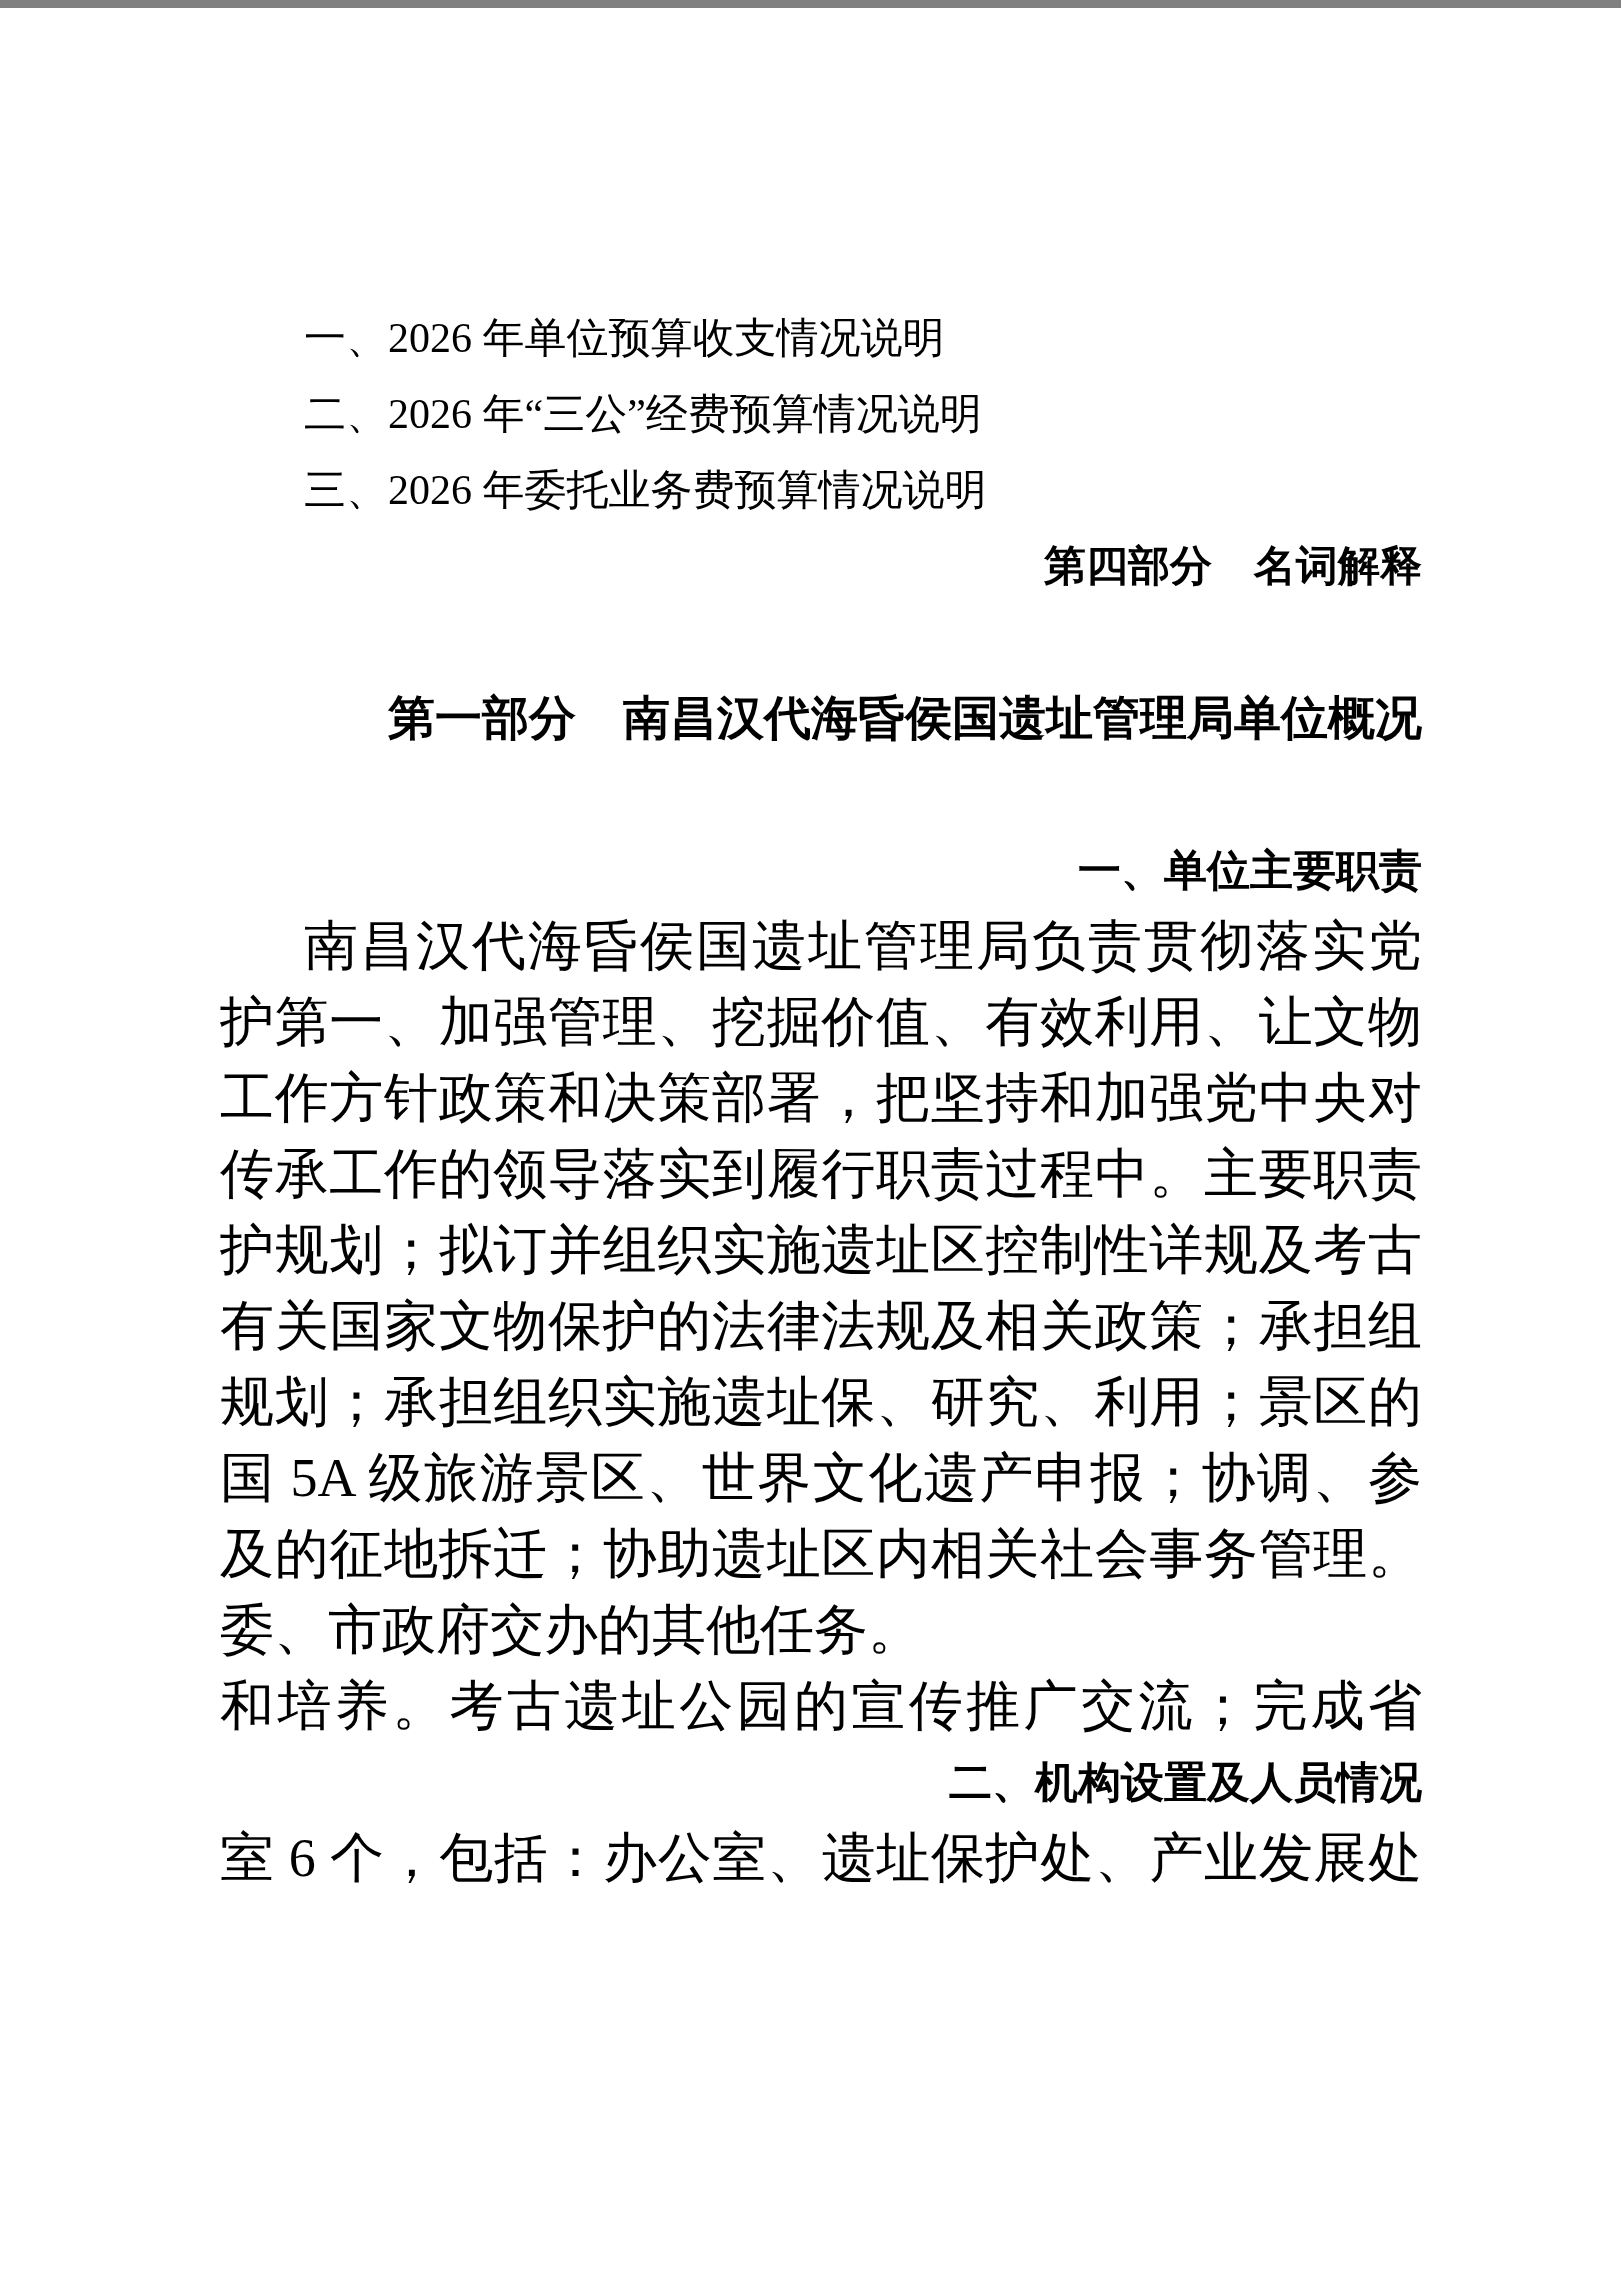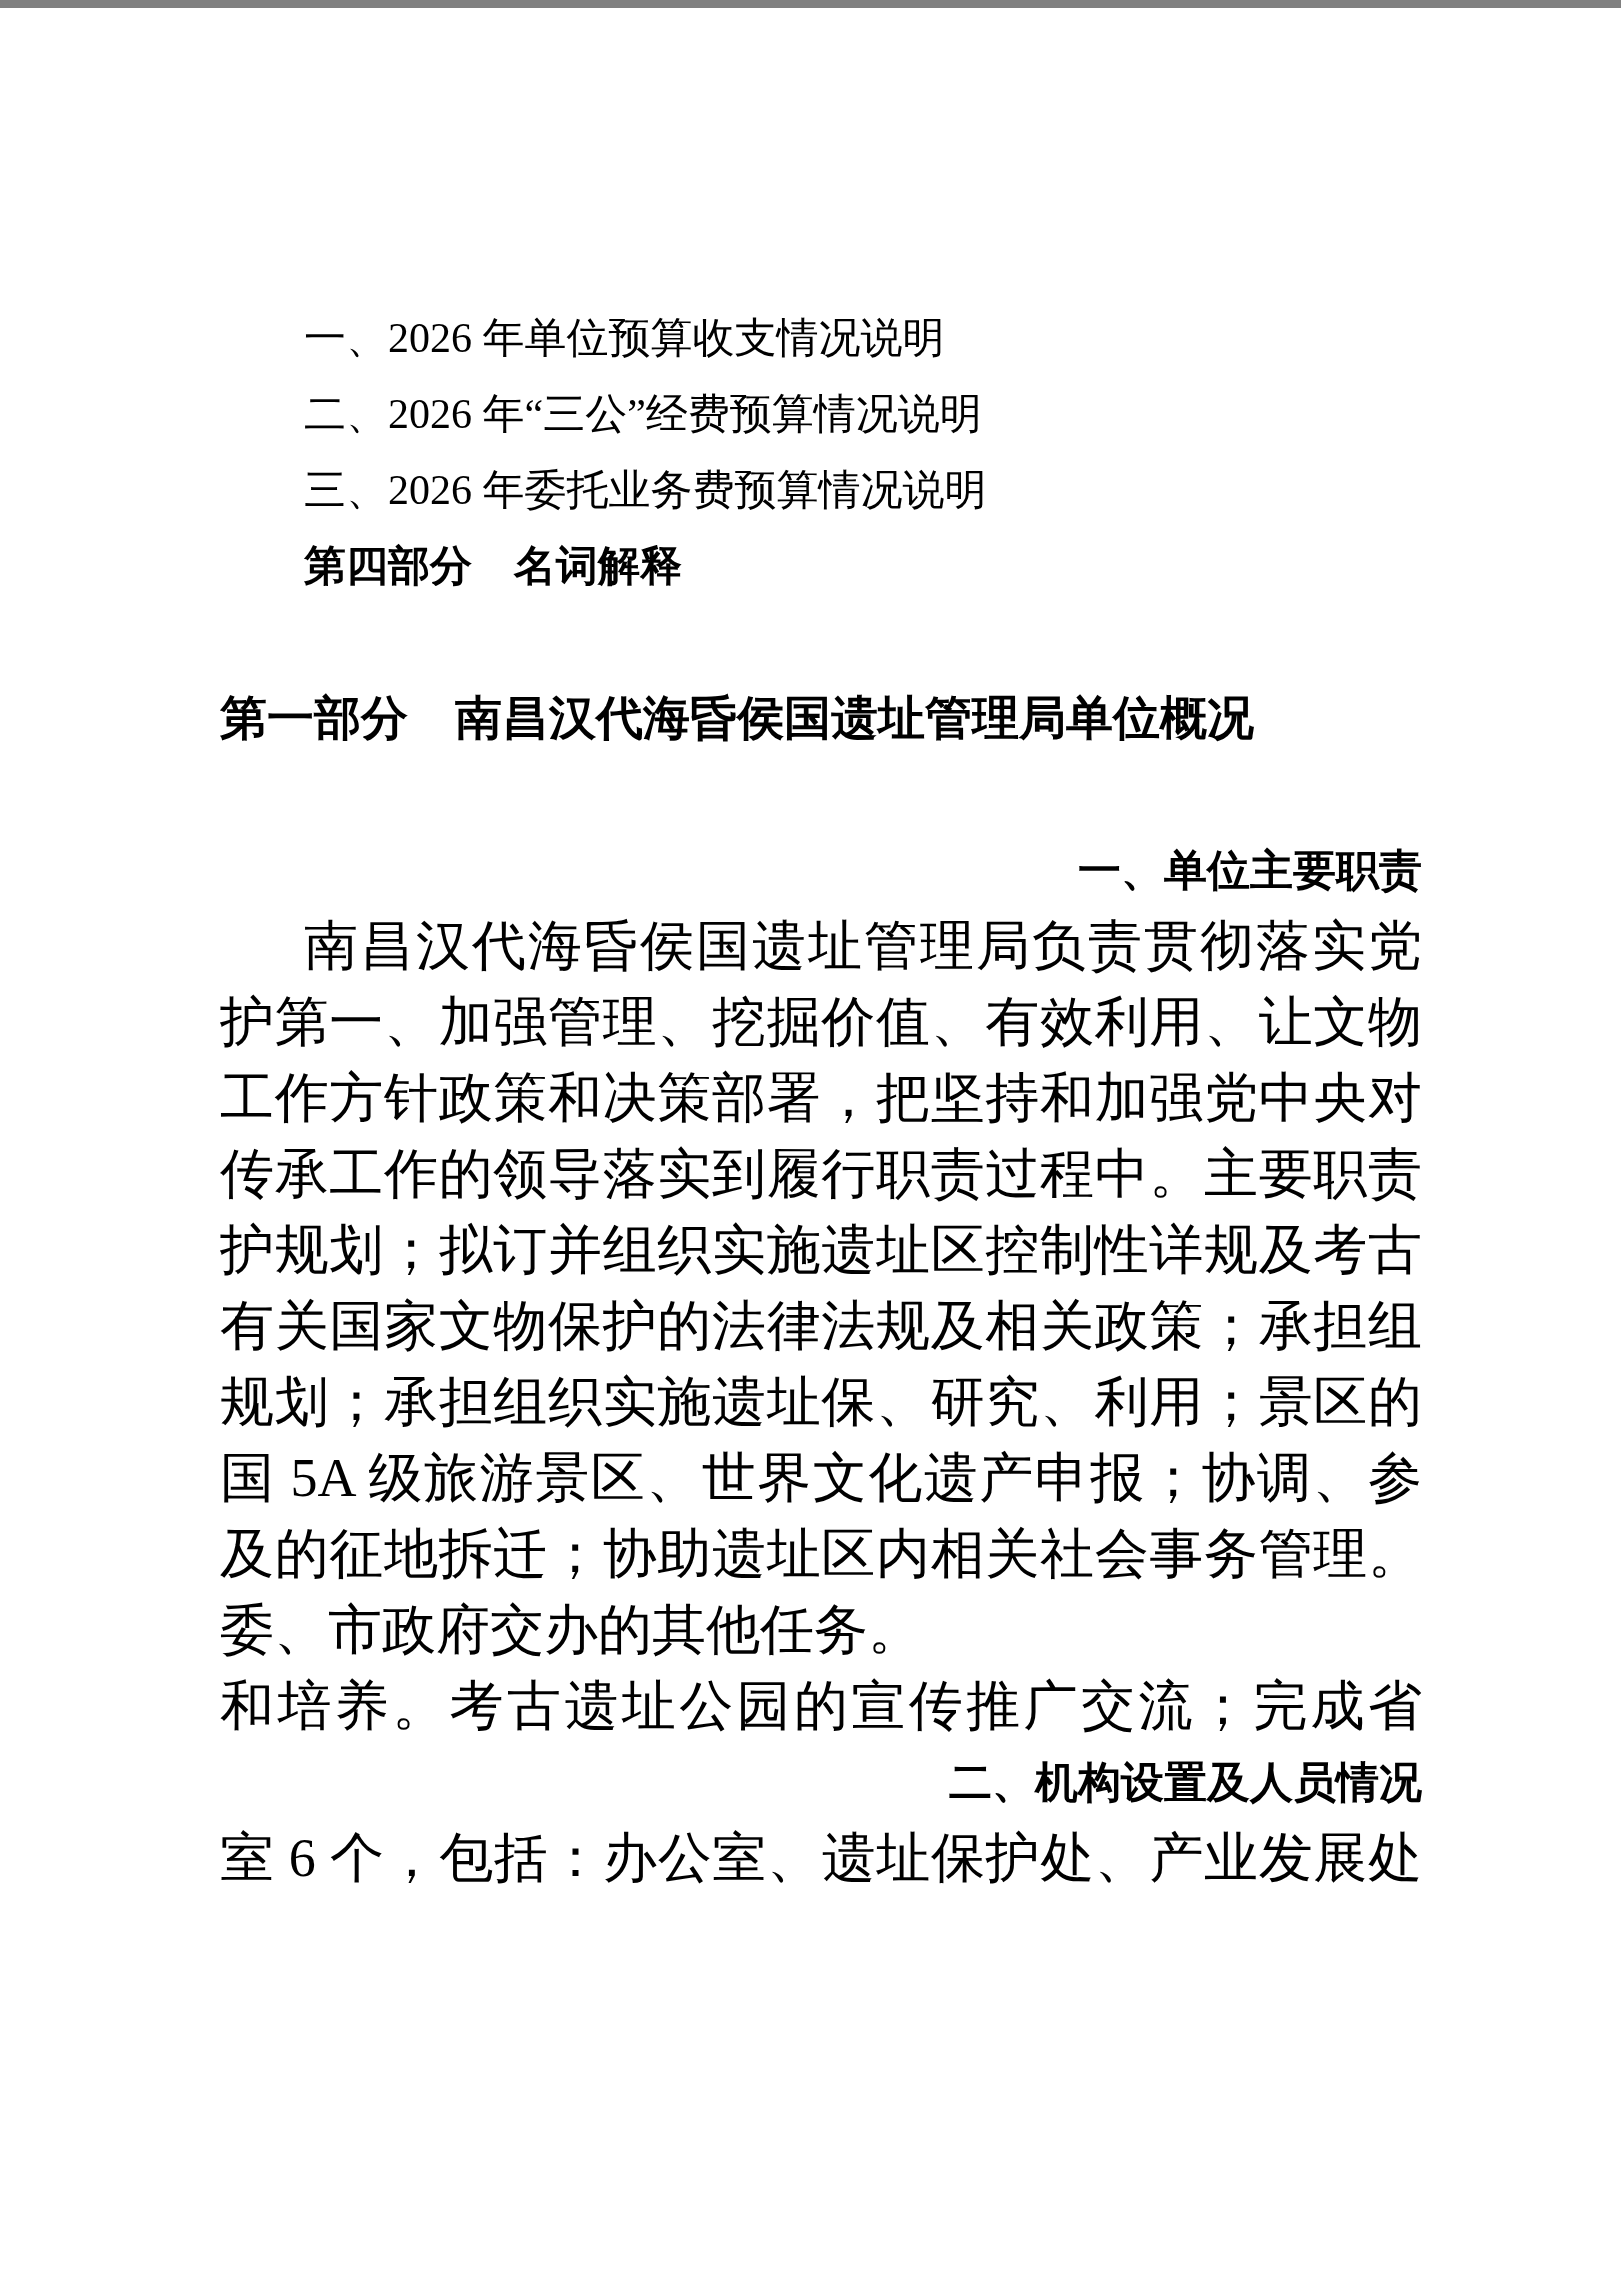--- a/index.html
+++ b/index.html
@@ -34,27 +34,28 @@
     text-indent: 84px;
     white-space: nowrap;
   }
   
   .part4 {
     font-family: "Liberation Serif", "DejaVu Serif", serif;
     font-size: 42px;
     font-weight: bold;
     text-indent: 84px;
     white-space: nowrap;
+    text-align: right;
   }
   
   .title {
     font-family: "Liberation Serif", "DejaVu Serif", serif;
     font-size: 47px;
     font-weight: bold;
-    text-align: left;
+    text-align: right;
     white-space: nowrap;
   }
   
   .heading {
     font-family: "Liberation Sans", "DejaVu Sans", sans-serif;
     font-size: 43px;
     font-weight: bold;
     text-indent: 84px;
     white-space: nowrap;
     text-align: right;

